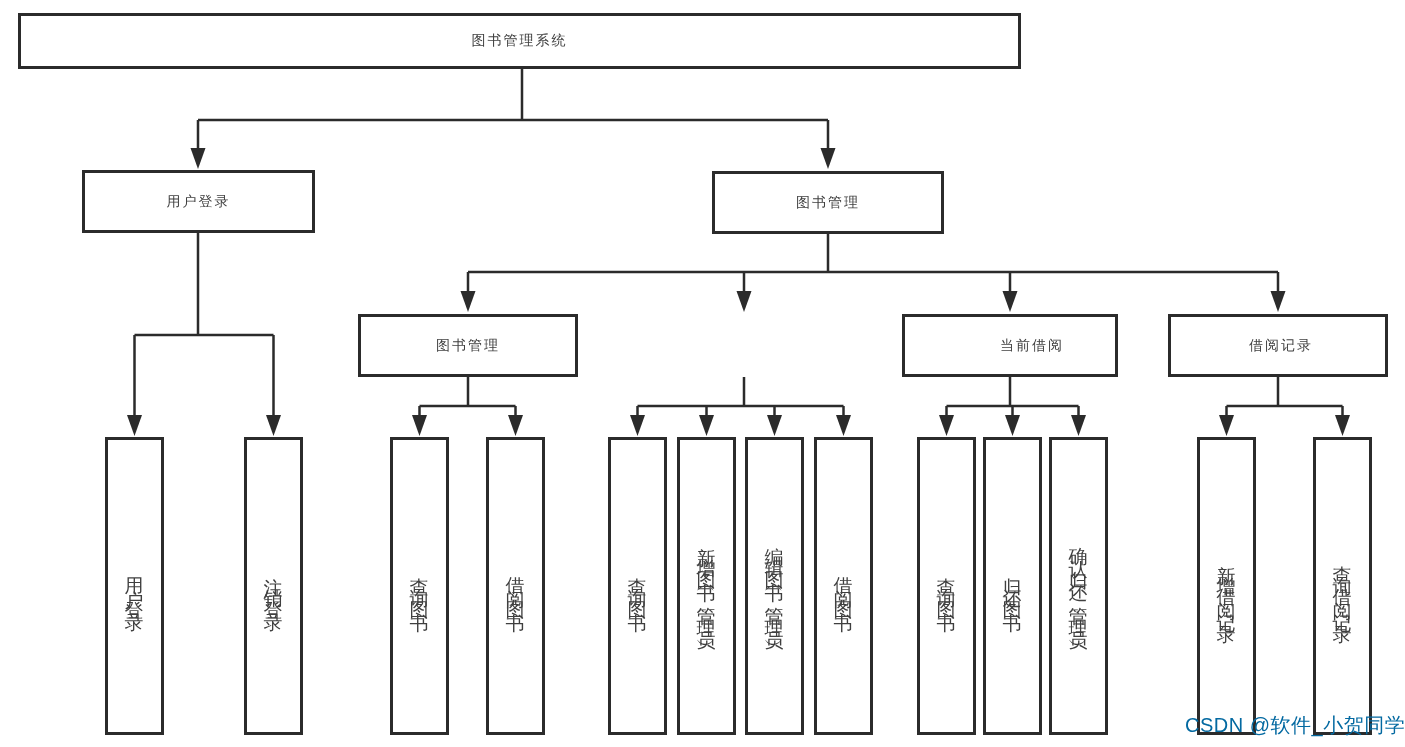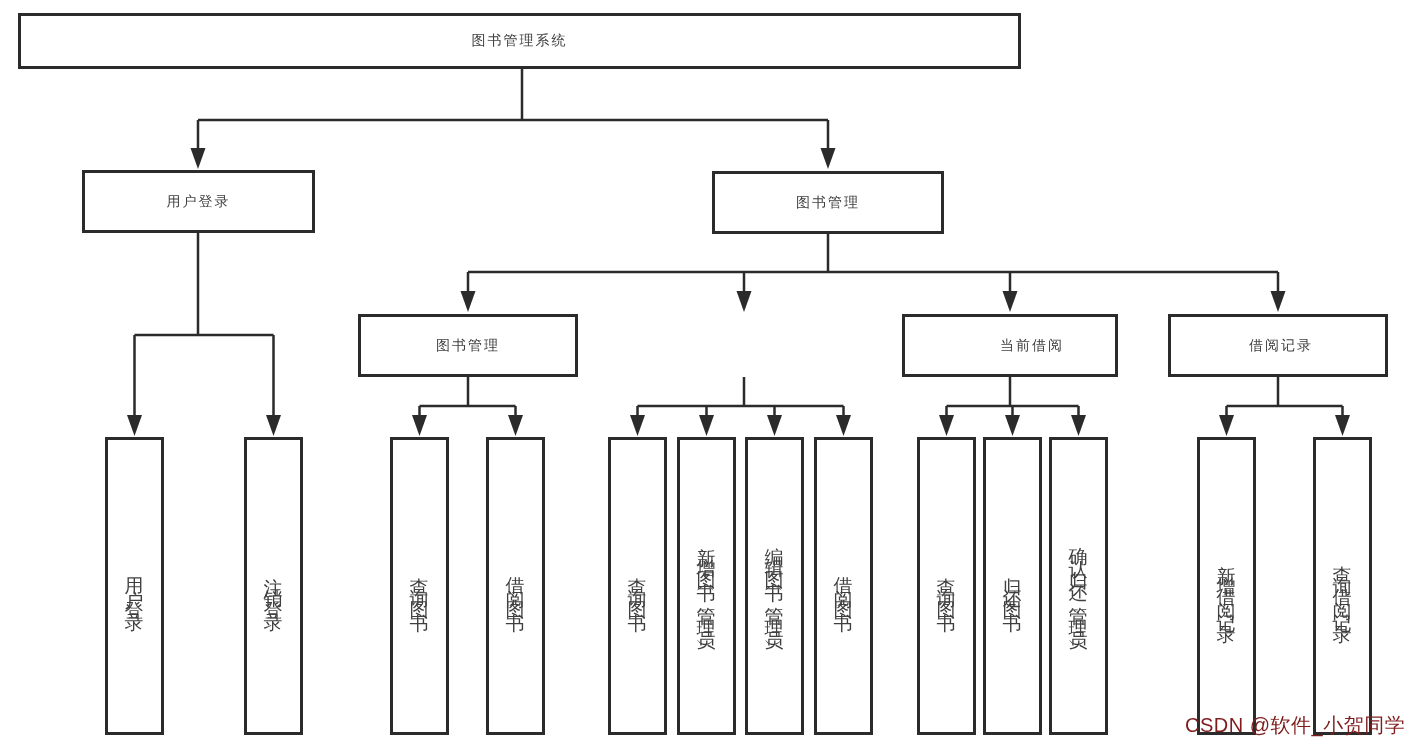--- a/index.html
+++ b/index.html
@@ -42,21 +42,21 @@
     font-size: 19px;
     letter-spacing: 12px;
     line-height: 1;
     color: #3f3f3f;
   }
   #watermark {
     position: absolute;
     left: 1185px;
     top: 712px;
     font-size: 20px;
-    color: #7f1d1d;
+    color: #0369a1;
     white-space: nowrap;
     z-index: 10;
     letter-spacing: 0.5px;
   }
   .line { stroke: #2b2b2b; stroke-width: 2.5; fill: none; }
   .arrow { fill: #2b2b2b; stroke: none; }
 </style>
 </head>
 <body>
 

